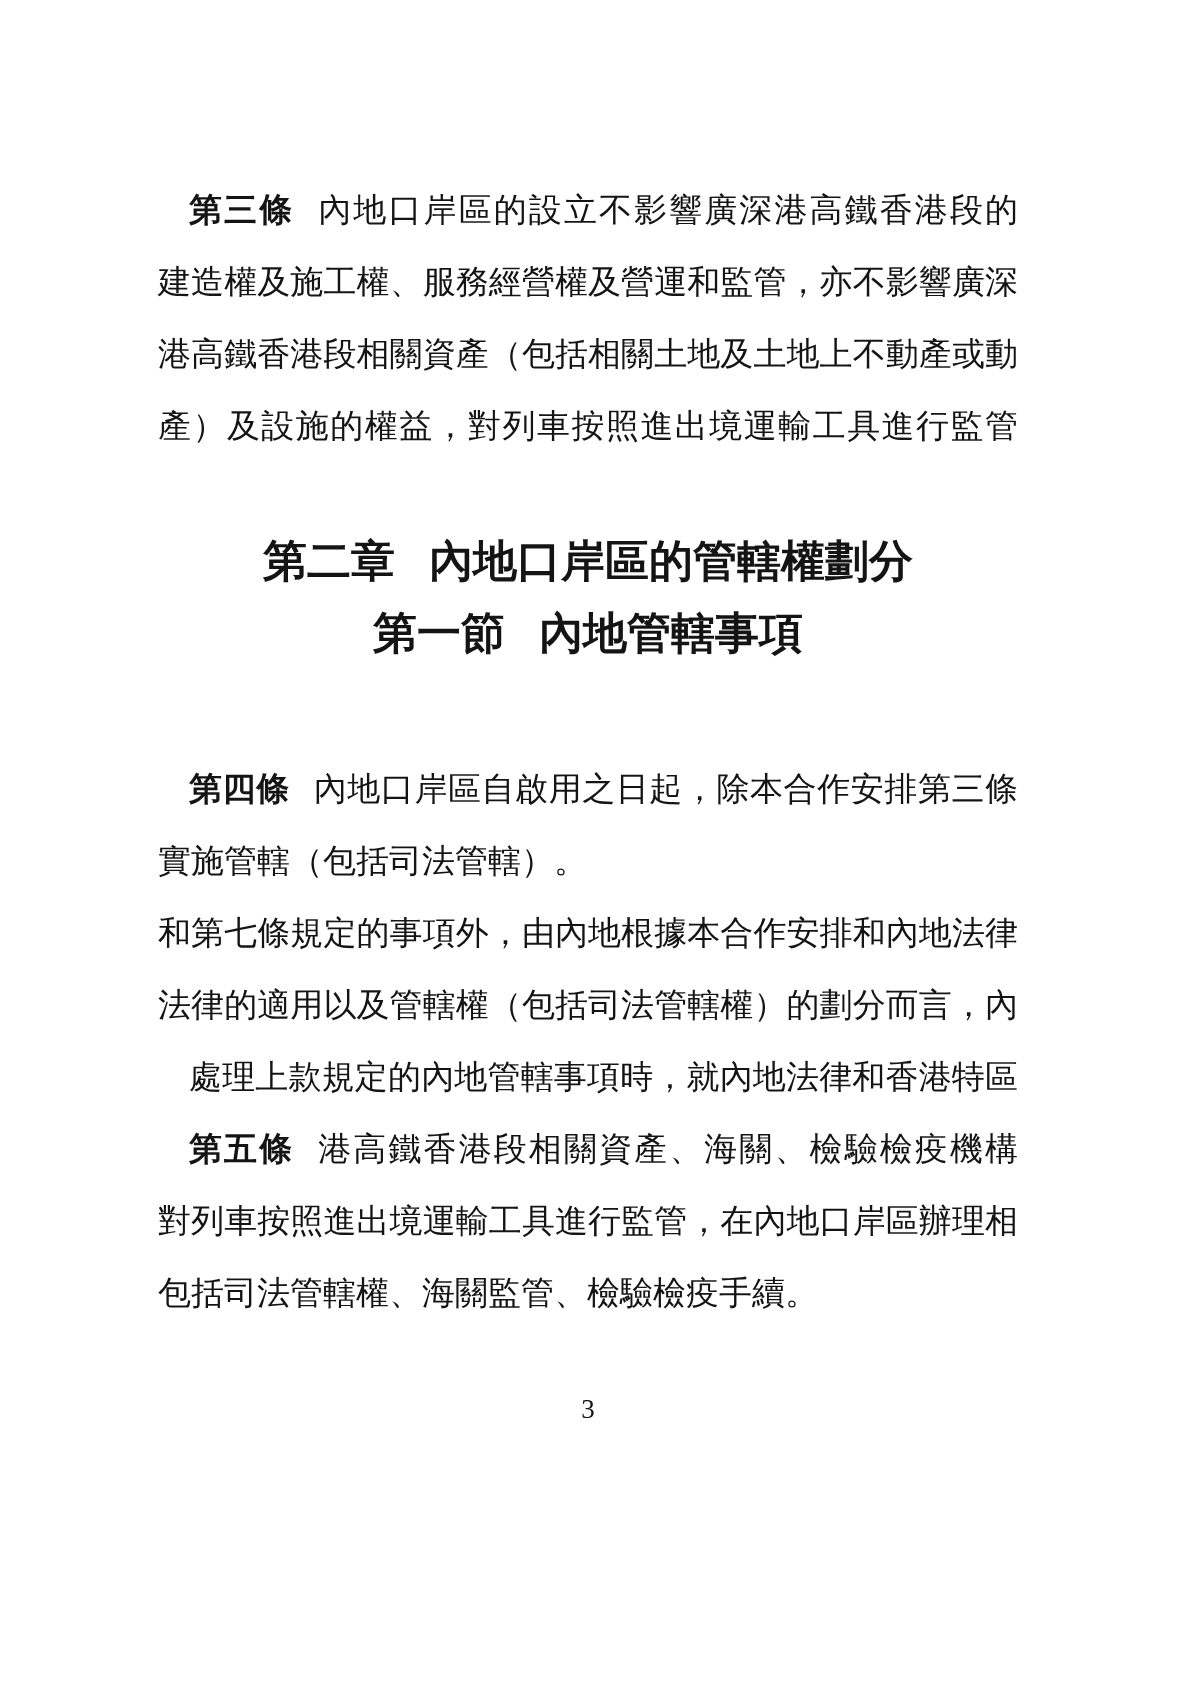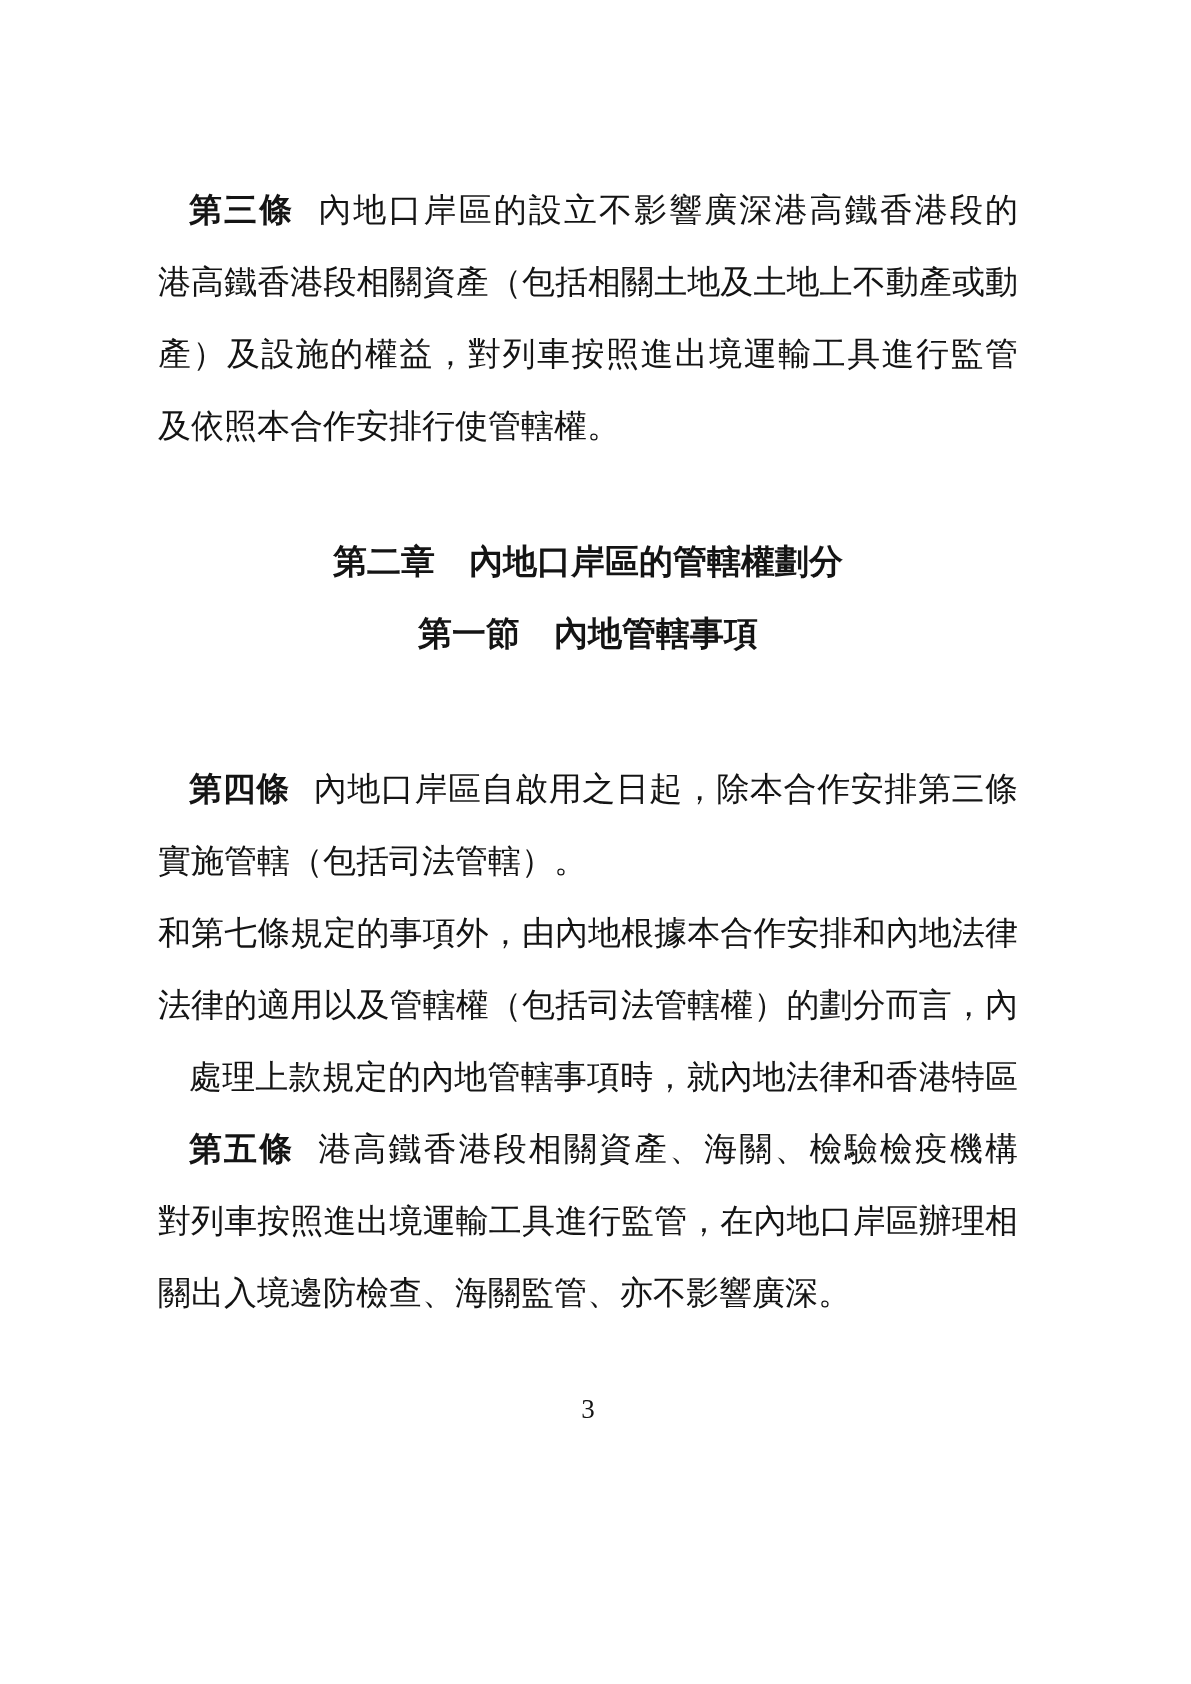--- a/index.html
+++ b/index.html
@@ -30,21 +30,21 @@
   .line.last  { text-align-last: left; }
   .lead {
     font-weight: 700;
     margin-right: 24px;
   }
   .headings { margin-top: 64px; }
   .line.heading {
     text-align: center;
     text-align-last: center;
     font-weight: 700;
-    font-size: 34px;
+    font-size: 44px;
   }
   .h-num { margin-right: 34px; }
   .body-2 { margin-top: 83px; }
   .page-number {
     margin-top: 58px;
     height: 44px;
     line-height: 44px;
     text-align: center;
     text-align-last: center;
     font-size: 27px;
@@ -53,23 +53,23 @@
 </head>
 <body>
 
 <div class="page">
   <div class="content">
 
     <div class="para">
       <div class="line first">
         <b class="lead">第三條</b><span>內地口岸區的設立不影響廣深港高鐵香港段的</span>
       </div>
+      <div class="line">建造權及施工權、服務經營權及營運和監管，亦不影響廣深</div>
       <div class="line">港高鐵香港段相關資產（包括相關土地及土地上不動產或動</div>
       <div class="line">產）及設施的權益，對列車按照進出境運輸工具進行監管</div>
-      <div class="line last">及依照本合作安排行使管轄權。</div>
     </div>
 
     <div class="headings">
       <div class="line heading">
         <span class="h-num">第二章</span><span>內地口岸區的管轄權劃分</span>
       </div>
       <div class="line heading">
         <span class="h-num">第一節</span><span>內地管轄事項</span>
       </div>
     </div>
@@ -87,20 +87,20 @@
       <div class="para">
         <div class="line">法律的適用以及管轄權（包括司法管轄權）的劃分而言，內</div>
         <div class="line first">處理上款規定的內地管轄事項時，就內地法律和香港特區</div>
       </div>
 
       <div class="para">
         <div class="line first">
           <b class="lead">第五條</b><span>港高鐵香港段相關資產、海關、檢驗檢疫機構</span>
         </div>
         <div class="line">對列車按照進出境運輸工具進行監管，在內地口岸區辦理相</div>
-        <div class="line last">關出入境邊防檢查、海關監管、亦不影響廣深。</div>
+        <div class="line last">包括司法管轄權、海關監管、檢驗檢疫手續。</div>
       </div>
     </div>
 
     <div class="page-number">3</div>
 
   </div>
 </div>
 
 </body></html>

